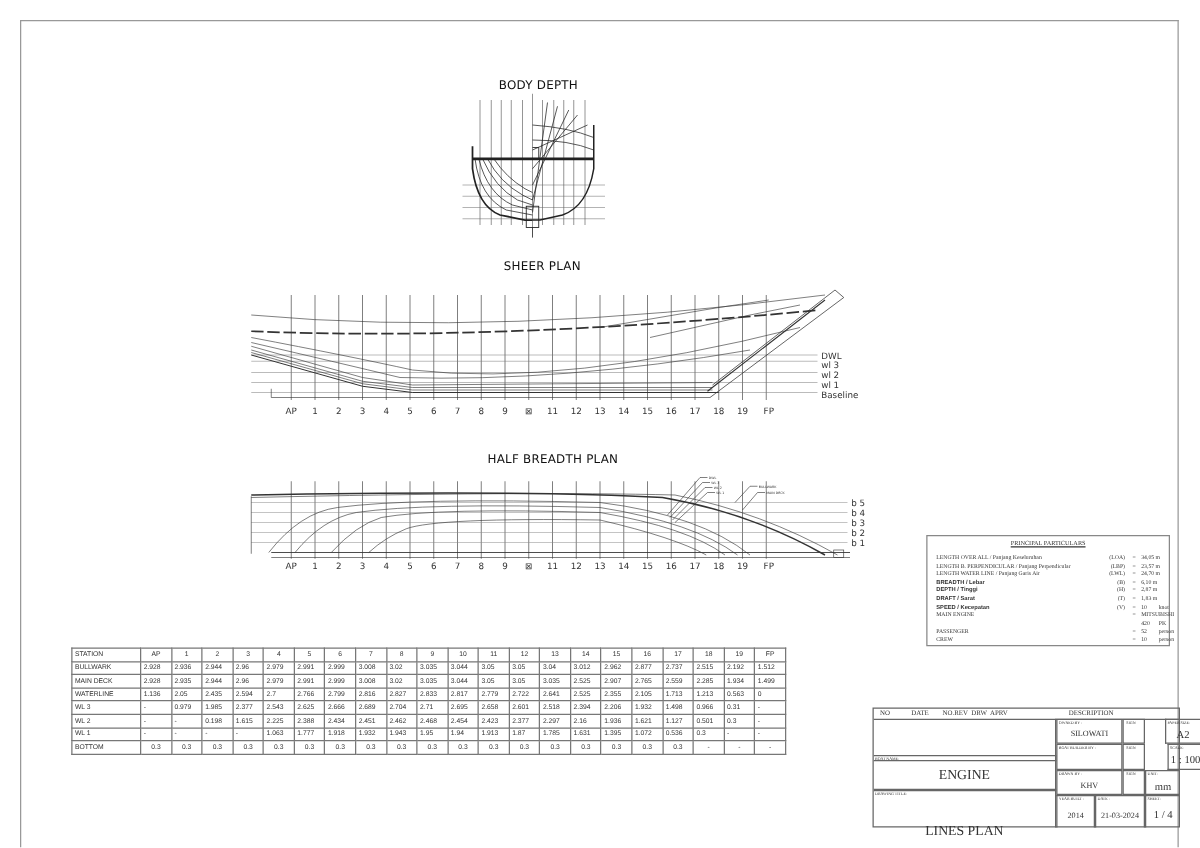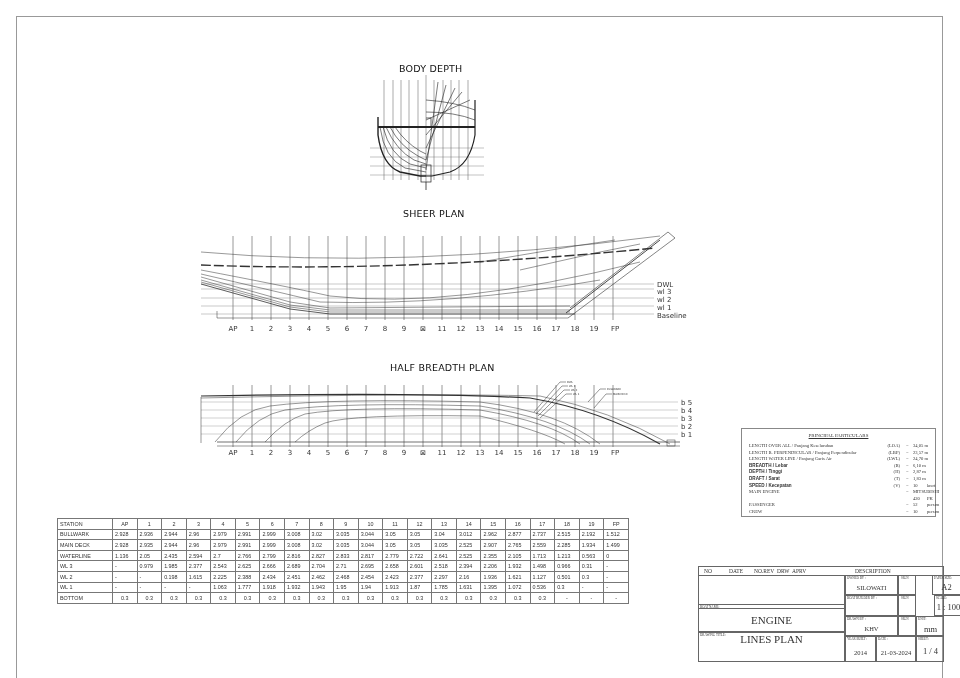--- a/index.html
+++ b/index.html
@@ -563,21 +563,21 @@
     <span style="left:156px;">DESCRIPTION</span>
   </div>
 
   <div class="tb-cell" style="left:0;top:8px;width:146px;height:34px;border-left:none;border-top:none;"></div>
   <div class="tb-cell" style="left:0;top:37px;width:146px;height:28px;border-left:none;">
     <span class="tb-cap">BOAT NAME:</span>
     <span class="tb-val" style="top:9px;font-size:11px;">ENGINE</span>
   </div>
   <div class="tb-cell" style="left:0;top:65px;width:146px;height:30px;border-left:none;border-bottom:none;">
     <span class="tb-cap">DRAWING TITLE:</span>
-    <span class="tb-val" style="top:0;font-size:11px;">LINES PLAN</span>
+    <span class="tb-val" style="top:26px;font-size:11px;">LINES PLAN</span>
   </div>
 
   <div class="tb-cell" style="left:146px;top:8px;width:53px;height:20px;">
     <span class="tb-cap">OWNED BY :</span>
     <span class="tb-val" style="top:8px;font-size:6.5px;">SILOWATI</span>
   </div>
   <div class="tb-cell" style="left:199px;top:8px;width:18px;height:20px;">
       <span class="tb-sign" style="left:2px;">SIGN</span>
     </div>
   <div class="tb-cell" style="left:146px;top:28px;width:53px;height:21px;">

